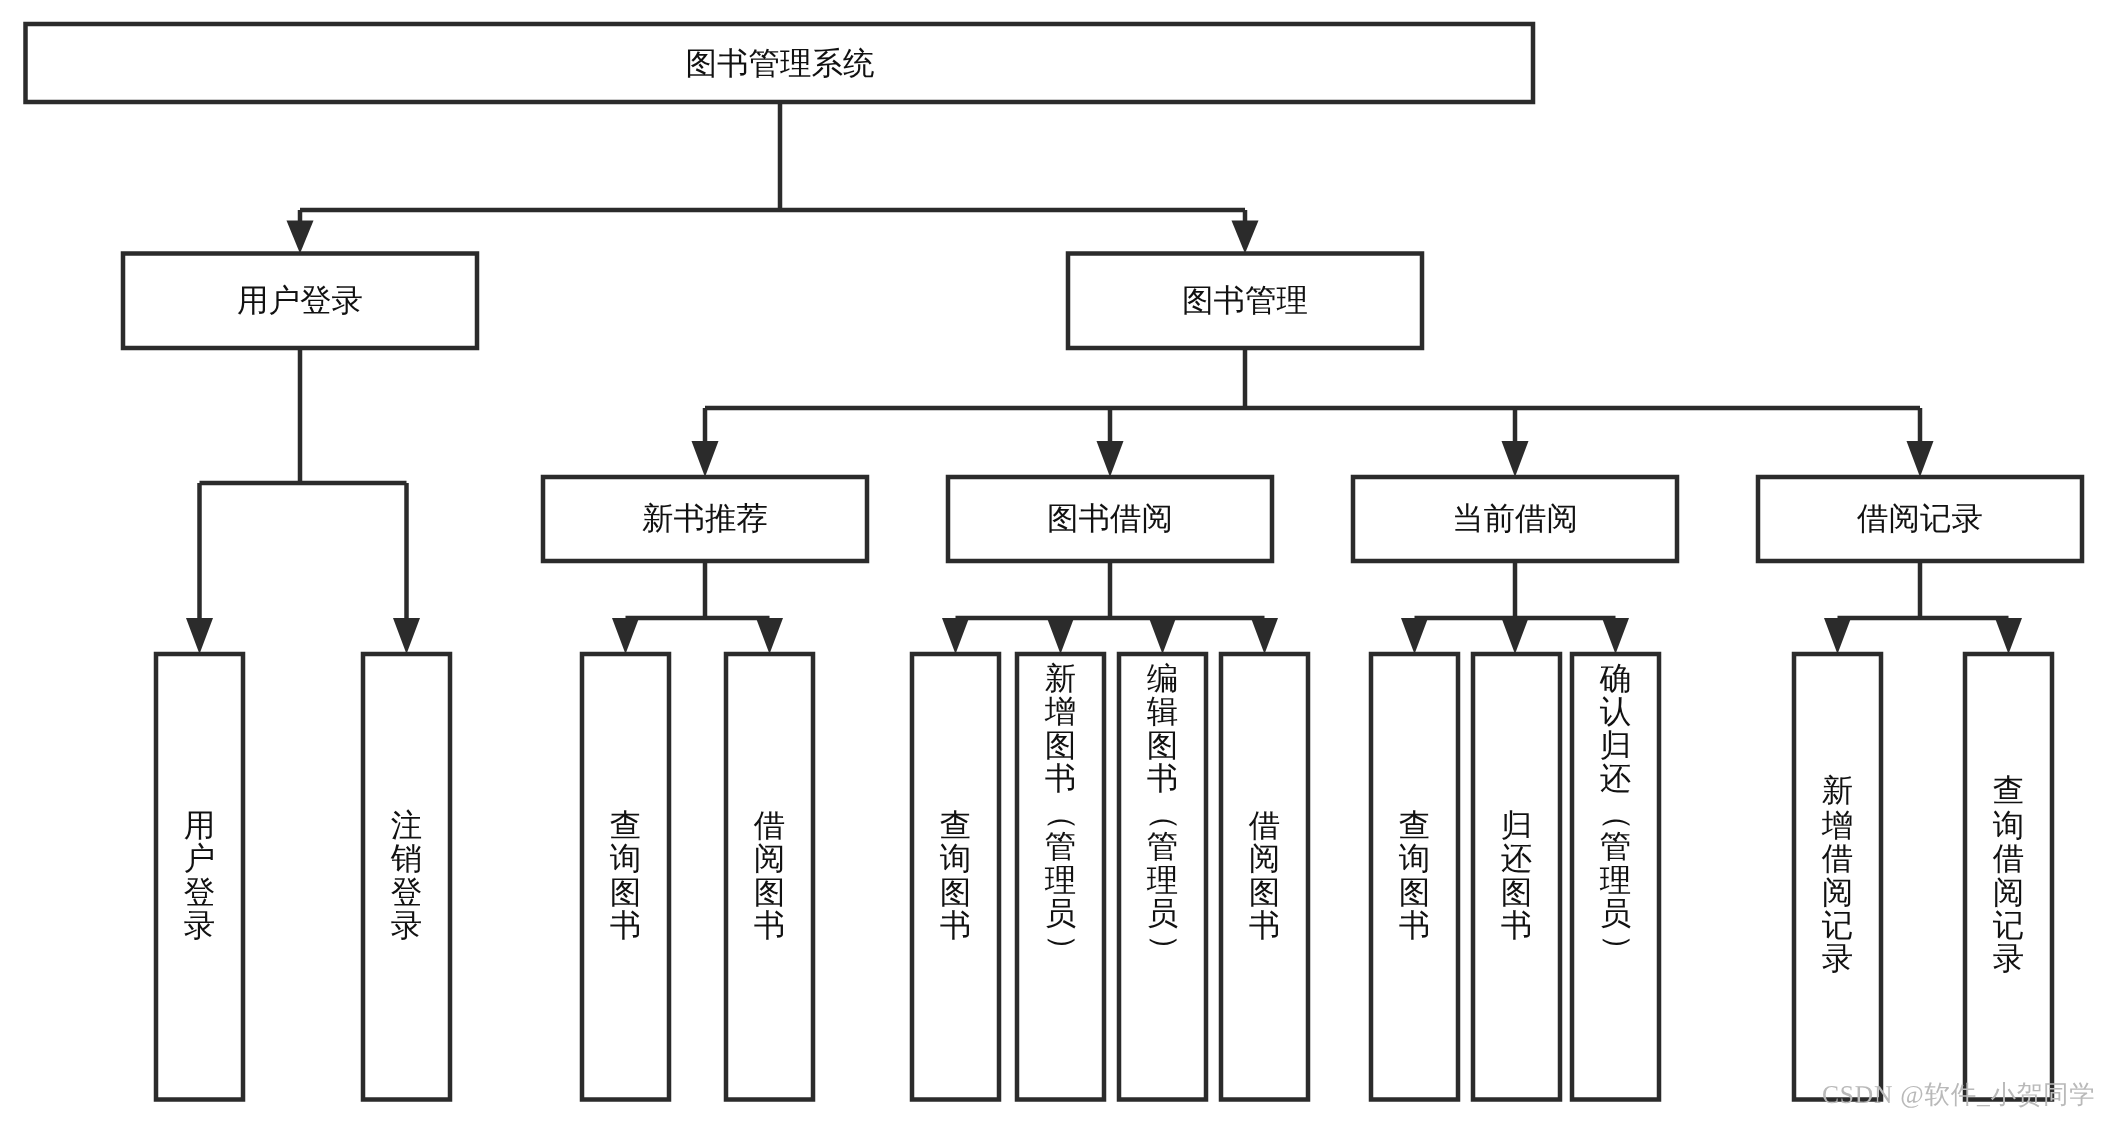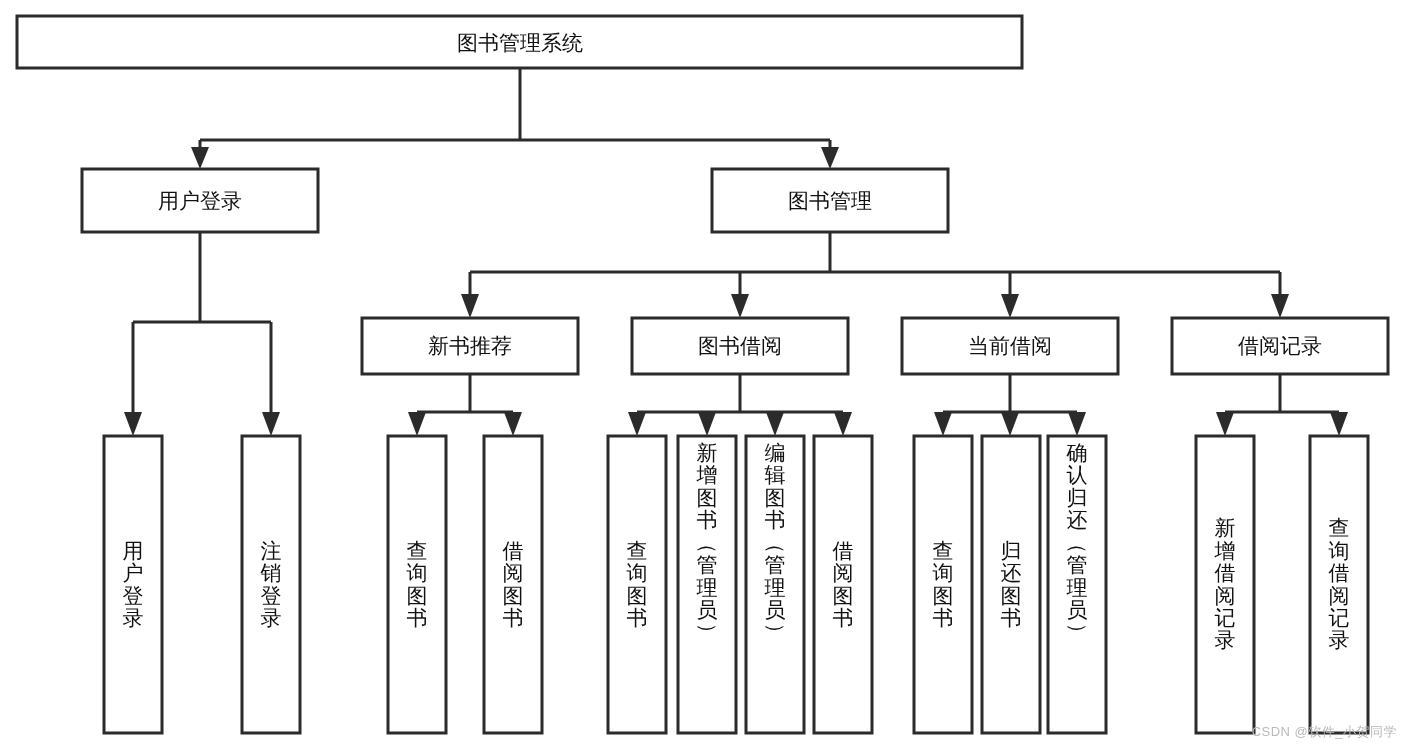--- a/index.html
+++ b/index.html
@@ -41,23 +41,23 @@
     letter-spacing:0;
     pointer-events:none;
     font-family:"Liberation Sans","DejaVu Sans",sans-serif;
   }
   .vert-label-wrap span{display:block;text-align:center;}
   .vert-label-wrap.center{justify-content:center;}
   .watermark{
     position:absolute;
     right:8px;
     bottom:6px;
-    font-size:13px;
+    font-size:17px;
     color:#b9b9b9;
-    font-family:Liberation Sans, sans-serif;
+    font-family:Liberation Serif, serif;
     white-space:nowrap;
     letter-spacing:0.5px;
   }
 </style>
 </head>
 <body>
 
 <div id="diagram-root">
 
   <svg id="flow" viewBox="0 0 1405 747">

